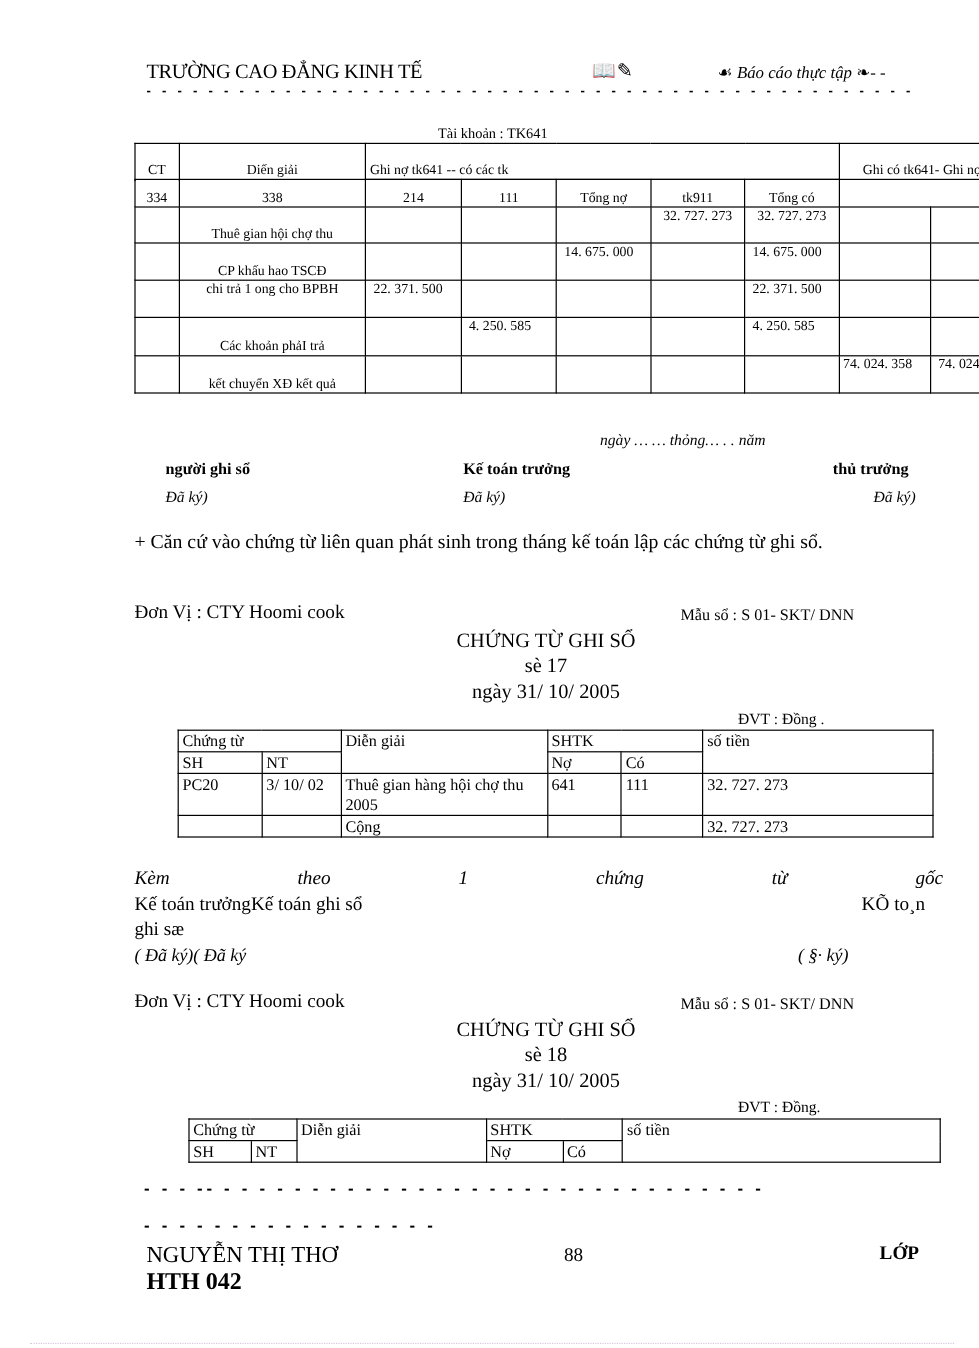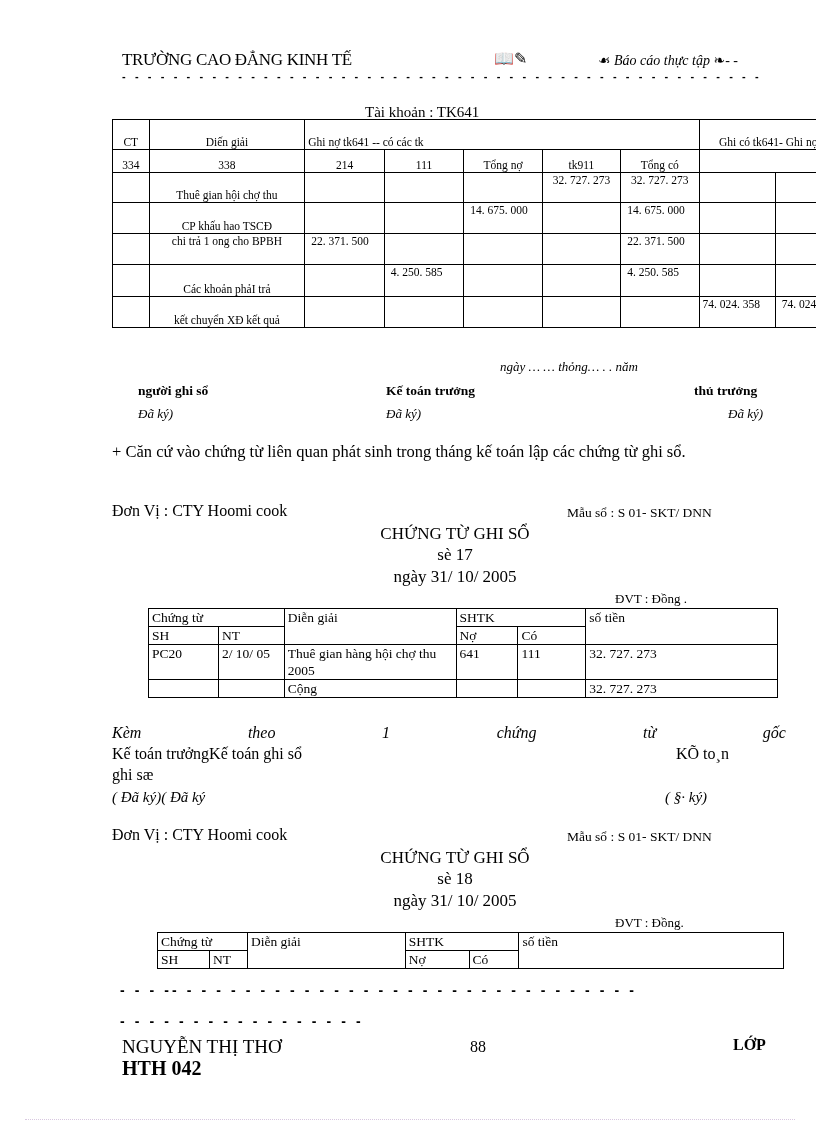--- a/index.html
+++ b/index.html
@@ -2,21 +2,21 @@
 <html><head>
 <meta charset="utf-8">
 <style>
   html, body { margin: 0; padding: 0; background: #fff; }
   body { width: 816px; height: 1123px; position: relative; overflow: hidden; font-family: "Liberation Serif", serif; color: #000; }
   .abs { position: absolute; }
   .hdr-title { left: 122px; top: 50px; font-size: 17px; letter-spacing: -0.3px; }
   .hdr-icon { left: 494px; top: 49px; font-size: 16px; }
   .hdr-right { left: 598px; top: 52px; font-size: 14px; font-style: italic; }
   .dash-line { font-family: "Liberation Sans", sans-serif; font-weight: bold; letter-spacing: 3.1px; white-space: nowrap; overflow: hidden; }
-  .tk-title { left: 365px; top: 104px; font-size: 15px; }
+  .tk-title { left: 365px; top: 104px; font-size: 12px; }
 
   table { border-collapse: collapse; font-family: "Liberation Serif", serif; }
   td { border: 1px solid #000; padding: 0 3px; vertical-align: bottom; line-height: 14px; }
   .t1 { left: 112px; top: 119px; width: 738px; font-size: 11.5px; }
   .t1 td { text-align: center; }
   .t1 td.num { text-align: left; vertical-align: top; padding-left: 6px; }
   .t1 td.num-c { text-align: center; vertical-align: top; }
 
   .sig-date { left: 500px; top: 359px; font-size: 13px; font-style: italic; }
   .sig-label { top: 383px; font-size: 13.5px; font-weight: bold; }
@@ -168,21 +168,21 @@
     <td rowspan="2">số tiền</td>
   </tr>
   <tr>
     <td>SH</td>
     <td>NT</td>
     <td>Nợ</td>
     <td>Có</td>
   </tr>
   <tr>
     <td>PC20</td>
-    <td>2/ 10/ 05</td>
+    <td>3/ 10/ 02</td>
     <td>Thuê gian hàng hội chợ thu 2005</td>
     <td>641</td>
     <td>111</td>
     <td>32. 727. 273</td>
   </tr>
   <tr>
     <td></td>
     <td></td>
     <td>Cộng</td>
     <td></td>
@@ -194,21 +194,21 @@
 
 <div class="abs" style="left:112px; top:724px; width:674px; display:flex; justify-content:space-between; font-size:16px; font-style:italic;">
   <span>Kèm</span>
   <span>theo</span>
   <span>1</span>
   <span>chứng</span>
   <span>từ</span>
   <span>gốc</span>
 </div>
 <div class="abs" style="left:112px; top:745px; font-size:16px">Kế toán trưởngKế toán ghi sổ</div>
-<div class="abs" style="left:676px; top:745px; font-size:16px">KÕ  to¸n</div>
+<div class="abs" style="left:718px; top:745px; font-size:16px">KÕ  to¸n</div>
 <div class="abs" style="left:112px; top:766px; font-size:16px">ghi sæ</div>
 <div class="abs" style="left:112px; top:789px; font-size:15px; font-style:italic">( Đã ký)( Đã ký</div>
 <div class="abs" style="left:665px; top:789px; font-size:15px; font-style:italic">( §· ký)</div>
 
 <div class="abs unit" style="left:112px; top:826px">Đơn Vị : CTY Hoomi cook</div>
 <div class="abs mau" style="left:567px; top:829px">Mẫu sổ : S 01- SKT/ DNN</div>
 <div class="abs doc-h" style="left:305px; top:848px">CHỨNG TỪ GHI SỔ</div>
 <div class="abs doc-h" style="left:305px; top:869px">sè 18</div>
 <div class="abs doc-h" style="left:305px; top:891px">ngày 31/ 10/ 2005</div>
 <div class="abs dvt" style="left:615px; top:915px">ĐVT : Đồng.</div>

